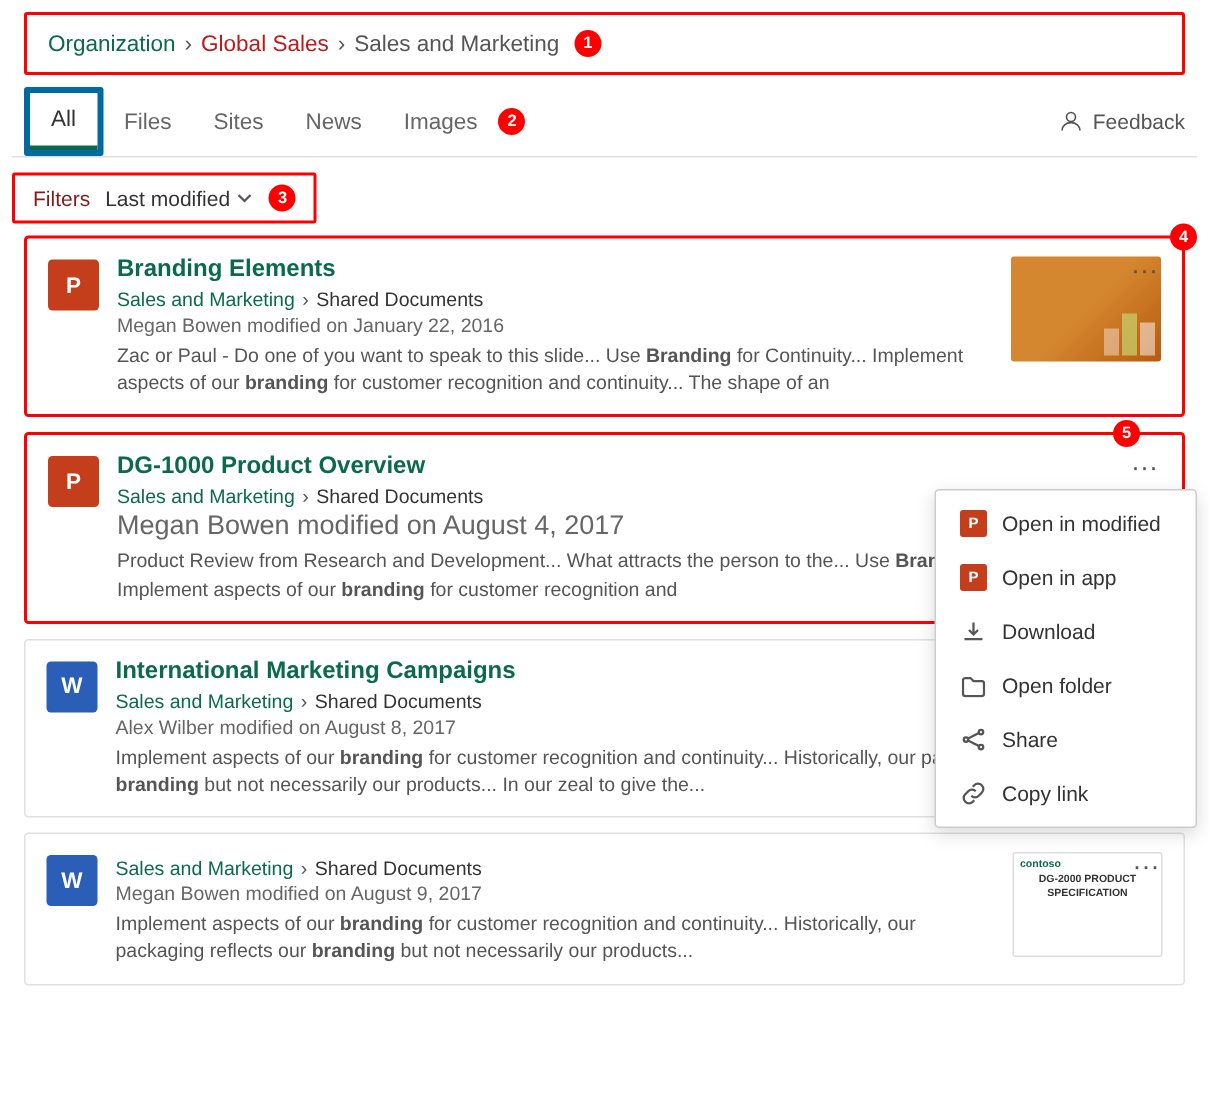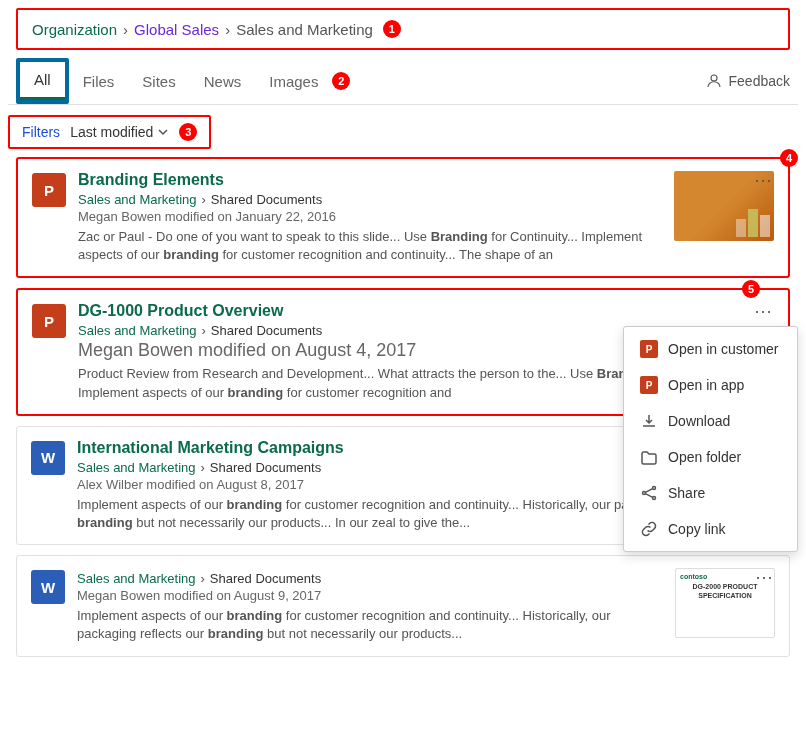--- a/index.html
+++ b/index.html
@@ -13,21 +13,21 @@
     
     .results { padding: 0 16px; }
   </style>
 </head>
 <body>
 
 <div style="position:relative; margin: 8px 8px 4px 8px;">
   <div class="breadcrumb" style="border:2px solid red; border-radius:2px; padding:10px 14px; display:flex; align-items:center; gap:6px;">
     <a style="color:#0a6a4b; text-decoration:none; font-size:15px;">Organization</a>
     <span style="color:#555;">›</span>
-    <a style="color:#6d28d9; text-decoration:none; font-size:15px;">Global Sales</a>
+    <a style="color:#b91c1c; text-decoration:none; font-size:15px;">Global Sales</a>
     <span style="color:#555;">›</span>
     <span style="color:#555; font-size:15px;">Sales and Marketing</span>
     <span style="background:red;color:white;font-size:11px;font-weight:bold;border-radius:50%;width:18px;height:18px;display:inline-flex;align-items:center;justify-content:center;margin-left:4px;">1</span>
   </div>
 </div>
 
 <div style="position:relative; margin: 4px 8px 0 8px;">
   <div style="display:flex; align-items:center; border-bottom:1px solid #e0e0e0; padding: 0 8px;">
     <div style="border:4px solid #0369a1; border-radius:2px; display:inline-flex;">
       <button style="padding:9px 14px; font-size:15px; color:#333; background:none; border:none; border-bottom:3px solid #0a6a4b; cursor:pointer; font-weight:500;">All</button>
@@ -42,21 +42,21 @@
           <circle cx="12" cy="8" r="4"></circle>
           <path d="M4 20c0-4 3.6-7 8-7s8 3 8 7"></path>
         </svg>
       <span style="color:#555; font-size:14px;">Feedback</span>
     </div>
   </div>
 </div>
 
 <div style="margin: 10px 8px 8px 8px; position:relative;">
   <div style="border:2px solid red; border-radius:2px; display:inline-flex; align-items:center; gap:10px; padding:6px 12px;">
-    <span style="color:#1d4ed8; font-size:14px;">Filters</span>
+    <span style="color:#7f1d1d; font-size:14px;">Filters</span>
     <button style="display:flex;align-items:center;gap:4px;background:none;border:none;cursor:pointer;font-size:14px;color:#333;">
       <span>Last modified</span>
       <svg width="12" height="12" viewBox="0 0 12 12">
           <path d="M2 4l4 4 4-4" stroke="#555" stroke-width="1.5" fill="none"></path>
         </svg>
     </button>
     <span style="background:red;color:white;font-size:11px;font-weight:bold;border-radius:50%;width:18px;height:18px;display:inline-flex;align-items:center;justify-content:center;">3</span>
   </div>
 </div>
 
@@ -96,21 +96,21 @@
       </div>
       <div style="color:#666;font-size:18px;margin-bottom:4px;">Megan Bowen modified on August 4, 2017</div>
       <div style="color:#555;font-size:13px;line-height:1.4;">Product Review from Research and Development... What attracts the person to the... Use <b>Branding</b> for Continuity... Implement aspects of our <b>branding</b> for customer recognition and</div>
     </div>
     <button style="position:absolute;top:10px;right:10px;background:none;border:none;cursor:pointer;font-size:18px;color:#555;line-height:1;padding:2px 6px;">···</button>
     <span style="background:red;color:white;font-size:11px;font-weight:bold;border-radius:50%;width:18px;height:18px;display:inline-flex;align-items:center;justify-content:center;position:absolute;top:-10px;right:28px;">5</span>
 
     <div style="position:absolute;right:-10px;top:36px;background:white;border:1px solid #ccc;border-radius:3px;box-shadow:0 4px 12px rgba(0,0,0,0.15);z-index:100;min-width:175px;padding:4px 0;">
       <div style="display:flex;align-items:center;gap:10px;padding:9px 16px;cursor:pointer;font-size:14px;color:#333;">
         <span style="width:18px;height:18px;background:#c43e1c;border-radius:2px;display:flex;align-items:center;justify-content:center;color:white;font-size:10px;font-weight:bold;flex-shrink:0;">P</span>
-        <span>Open in customer</span>
+        <span>Open in modified</span>
       </div>
       <div style="display:flex;align-items:center;gap:10px;padding:9px 16px;cursor:pointer;font-size:14px;color:#333;">
         <span style="width:18px;height:18px;background:#c43e1c;border-radius:2px;display:flex;align-items:center;justify-content:center;color:white;font-size:10px;font-weight:bold;flex-shrink:0;">P</span>
         <span>Open in app</span>
       </div>
       <div style="display:flex;align-items:center;gap:10px;padding:9px 16px;cursor:pointer;font-size:14px;color:#333;">
         <span style="width:18px;height:18px;display:flex;align-items:center;justify-content:center;flex-shrink:0;">
           <svg width="16" height="16" viewBox="0 0 16 16" fill="none" stroke="#555" stroke-width="1.5">
               <path d="M8 2v8m-3-3l3 3 3-3"></path>
               <path d="M2 13h12"></path>

